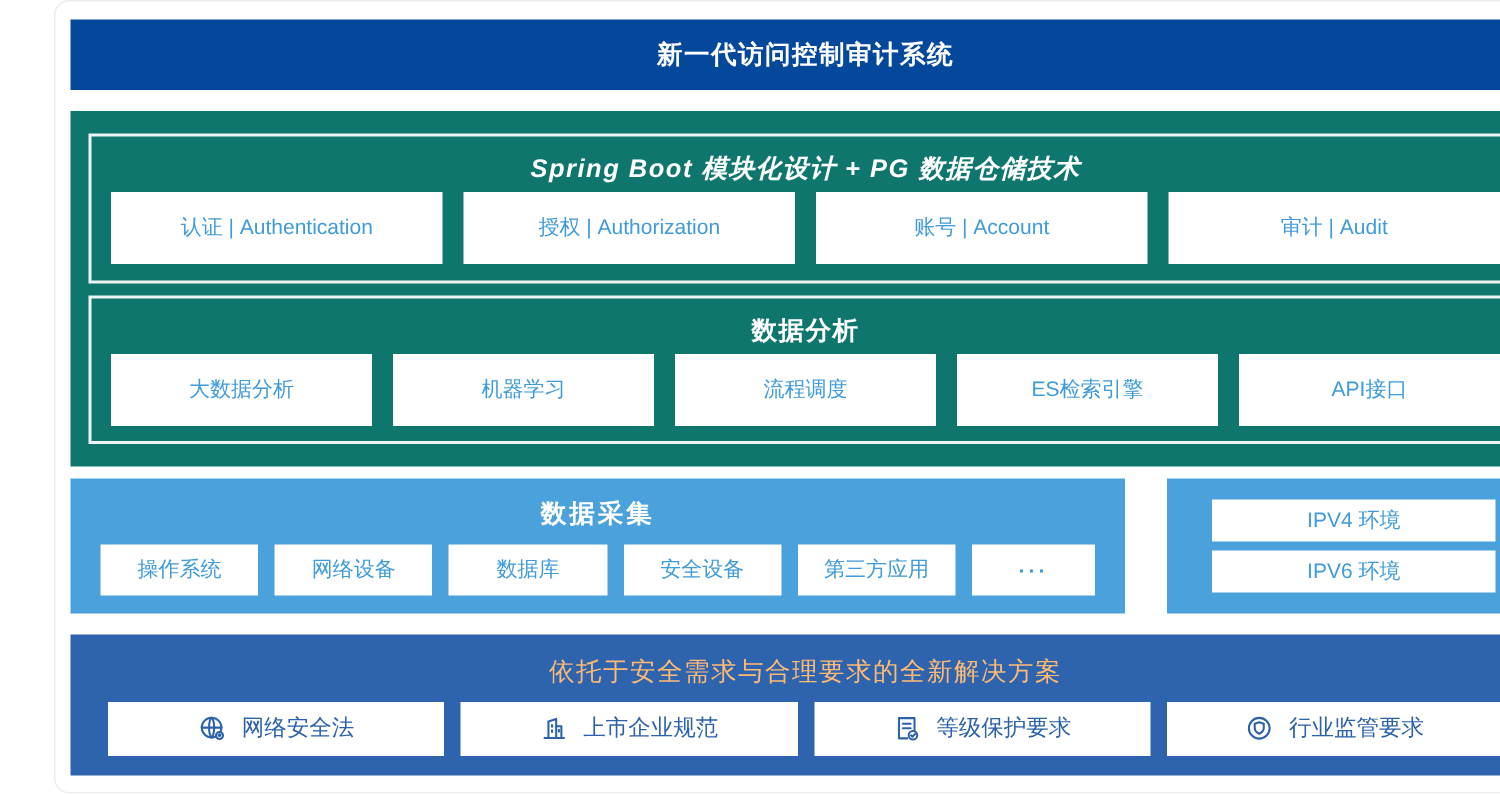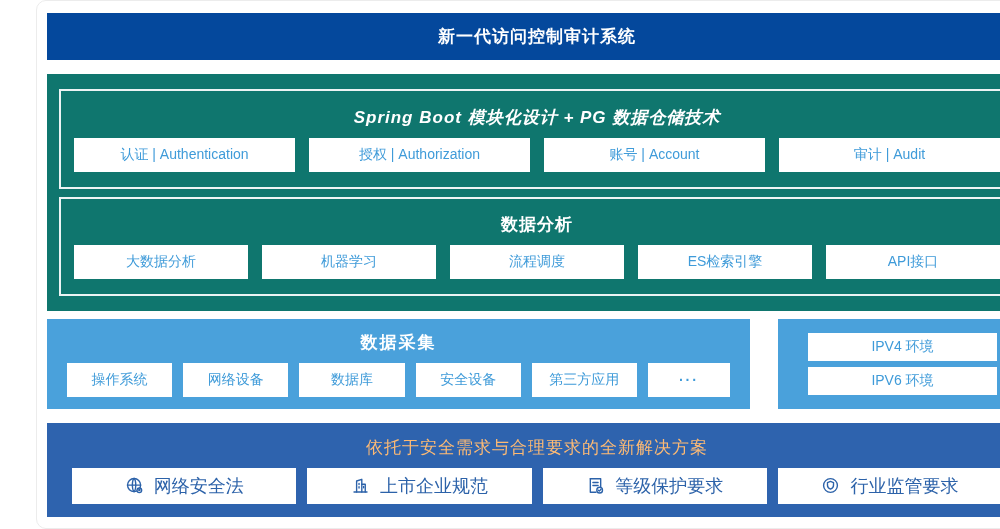--- a/index.html
+++ b/index.html
@@ -29,21 +29,21 @@
     flex: 1; border: 2px solid rgba(255,255,255,0.92);
     display: flex; flex-direction: column; justify-content: space-evenly;
     padding: 6px 13px;
   }
   .inner-title {
     color: #fff; text-align: center; font-size: 17px; font-weight: 700; letter-spacing: 1px;
   }
   .inner-title.italic { font-style: italic; }
   .box-row { display: flex; gap: 14px; }
   .white-box {
-    background: #fff; height: 34px; flex: 1;
+    background: #fff; height: 48px; flex: 1;
     display: flex; align-items: center; justify-content: center;
     font-size: 14px; color: #3f9bd9; white-space: nowrap;
   }
 
   
   .middle-row {
     position: absolute; left: 10px; top: 318px; width: 980px; height: 90px;
     display: flex; gap: 28px;
   }
   .collection-band {
@@ -71,21 +71,21 @@
     background: #2e63ae; display: flex; flex-direction: column; justify-content: space-evenly;
     padding: 5px 0;
   }
   .solution-title {
     color: #fdba74; text-align: center; font-size: 17px; font-weight: 400; letter-spacing: 1px;
   }
   .solution-row { display: flex; gap: 11px; padding: 0 25px; }
   .solution-box {
     background: #fff; height: 36px; flex: 1;
     display: flex; align-items: center; justify-content: center; gap: 10px;
-    font-size: 18px; color: #2c62a9; white-space: nowrap;
+    font-size: 15px; color: #2c62a9; white-space: nowrap;
   }
   .icon { display: inline-flex; align-items: center; }
   .icon svg { stroke: #2c62a9; fill: none; stroke-width: 1.6; stroke-linecap: round; stroke-linejoin: round; }
 </style>
 </head>
 <body>
 
 <div class="canvas">
 
   <div class="header-banner">

